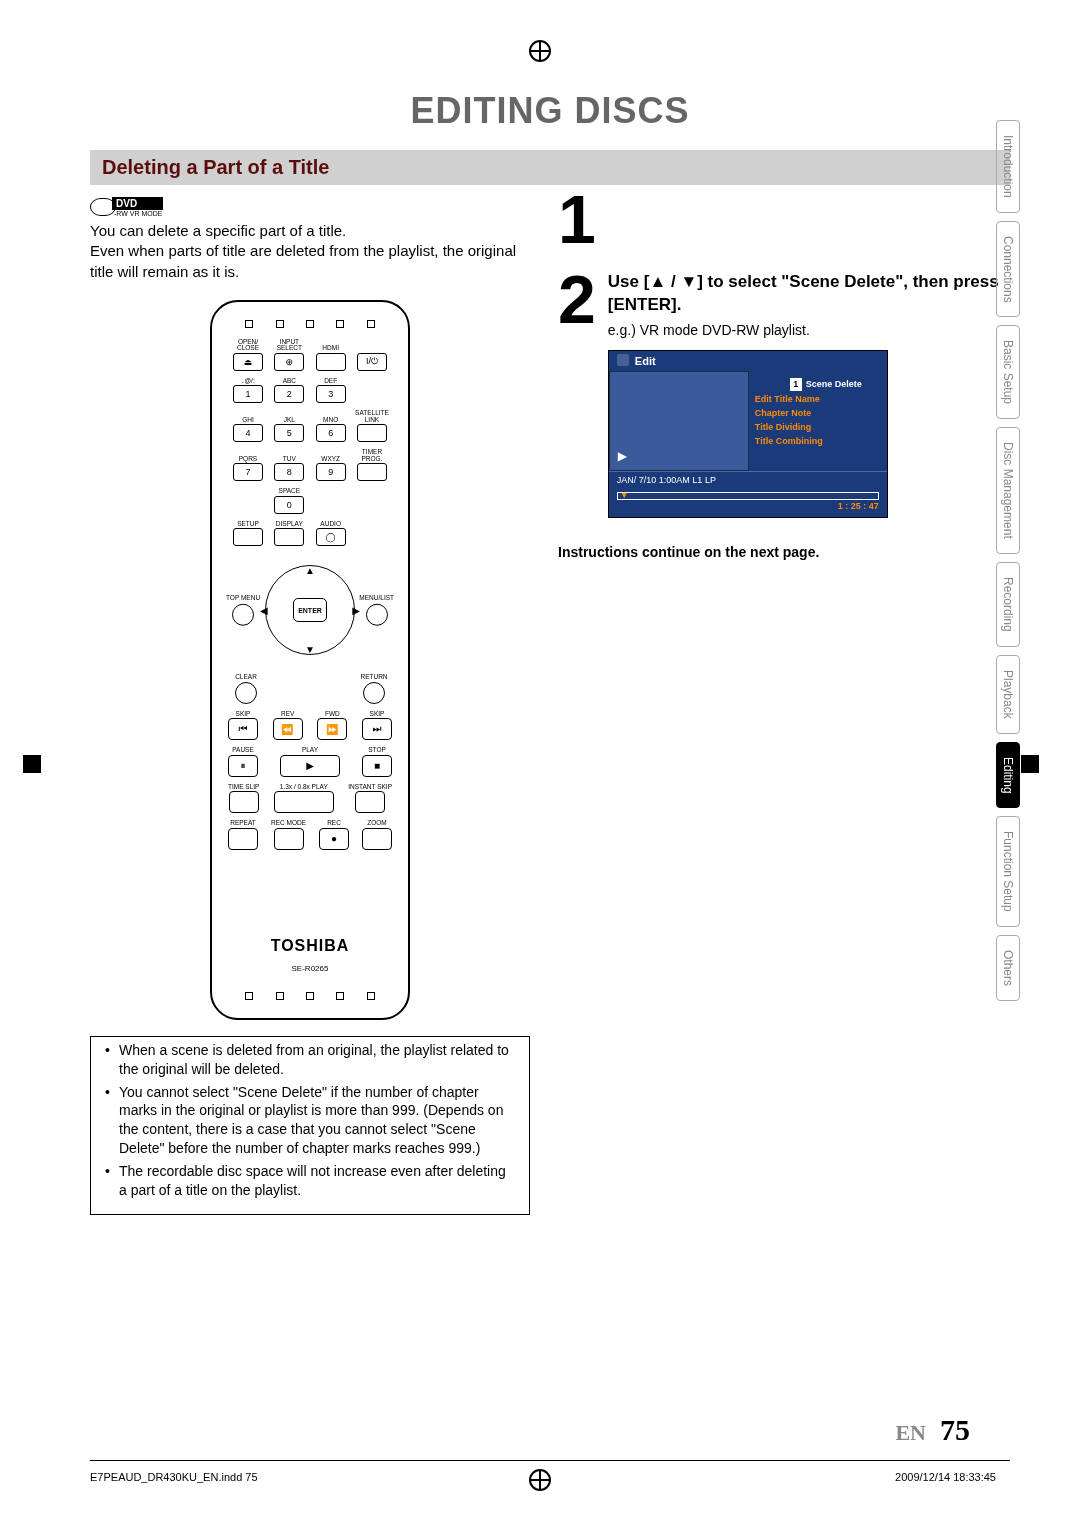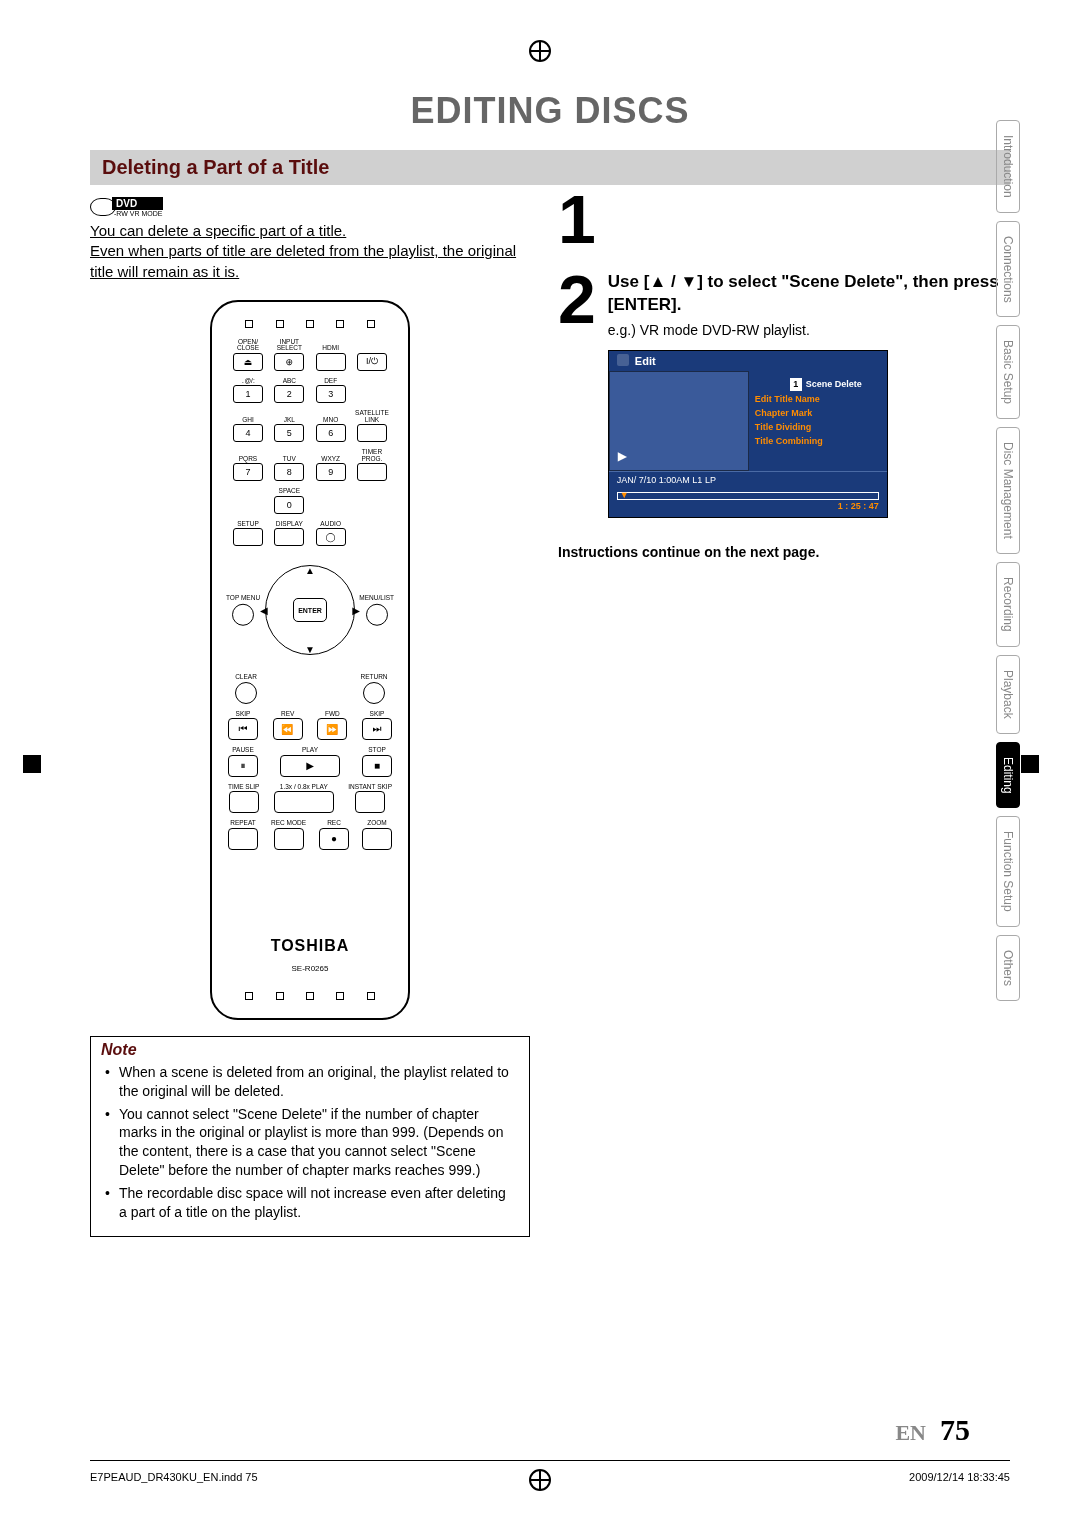--- a/index.html
+++ b/index.html
@@ -31,21 +31,21 @@
   .columns { display:flex; gap:28px; }
   .col-left { width:440px; }
   .col-right{ flex:1; }
 
   .dvd-badge { display:inline-flex; align-items:center; margin:6px 0 4px 0;}
   .dvd-badge .disc { width:26px; height:18px; border:1px solid #000; border-radius:50%/60%; background:#fff; margin-right:-4px;}
   .dvd-badge .lbl  { background:#000; color:#fff; font-size:10px; font-weight:700; padding:1px 4px; font-family:Arial,sans-serif;}
   .dvd-badge .sub  { font-size:7px; color:#000; font-family:Arial,sans-serif; margin-left:2px; line-height:1;}
   .dvd-badge .col2 { display:flex; flex-direction:column;}
 
-  .body-text { font-size:15px; line-height:1.35; font-family:"Segoe UI", Arial, sans-serif;text-decoration:underline;}
+  .body-text { font-size:15px; line-height:1.35; font-family:"Segoe UI", Arial, sans-serif;}
 
   
   .remote-wrap { display:flex; justify-content:center; margin-top:18px;}
   .remote {
     width:200px; height:720px; border:2px solid #000; border-radius:28px;
     background:#fff; padding:14px 10px; display:flex; flex-direction:column; gap:7px;
     font-family: Arial, sans-serif;
   }
   .dot-row { display:flex; justify-content:space-around; padding:4px 12px;}
   .dot-row .d { width:8px; height:8px; border:1.5px solid #000;}
@@ -105,21 +105,21 @@
   .tabs { position:absolute; right:60px; top:120px; display:flex; flex-direction:column; gap:8px;}
   .tab { writing-mode: vertical-rl; border:1px solid #aaa; border-radius:4px; font-size:12px; color:#888; padding:14px 4px; font-family:Arial,sans-serif; text-align:center;}
   .tab.active { background:#000; color:#fff; border-color:#000;}
 
   .page-num { position:absolute; right:110px; bottom:80px; font-size:22px; font-family:Liberation Serif, serif;}
   .page-num .en { color:#888; font-weight:700; margin-right:14px;}
   .page-num .n  { font-weight:900; font-size:30px;}
 
   .footer-line { position:absolute; left:90px; right:70px; bottom:66px; border-top:0.5px solid #000;}
   .footer-left { position:absolute; left:90px; bottom:44px; font-size:11px; font-family:Arial,sans-serif;}
-  .footer-right{ position:absolute; right:70px; bottom:44px; font-size:11px; font-family:Arial,sans-serif;}
+  .footer-right{ position:absolute; right:84px; bottom:44px; font-size:11px; font-family:Arial,sans-serif;}
 </style>
 </head>
 <body>
 
 <div class="page">
 
   <div class="reg circle top"></div>
   <div class="reg circle bottom"></div>
   <div class="reg sq left"></div>
   <div class="reg sq right"></div>
@@ -364,21 +364,20 @@
               <span class="d"></span>
               <span class="d"></span>
               <span class="d"></span>
               <span class="d"></span>
             </div>
         </div>
       </div>
 
       
       <div class="note-box">
-        <div class="nh">Note</div>
         <ul>
           <li>When a scene is deleted from an original, the playlist related to the original will be deleted.</li>
           <li>You cannot select "Scene Delete" if the number of chapter marks in the original or playlist is more than 999. (Depends on the content, there is a case that you cannot select "Scene Delete" before the number of chapter marks reaches 999.)</li>
           <li>The recordable disc space will not increase even after deleting a part of a title on the playlist.</li>
         </ul>
       </div>
     </div>
 
     <div class="col-right">
       <div class="step">
@@ -396,21 +395,21 @@
                 <span class="ico"></span>
                 <span>Edit</span>
               </div>
             <div class="body">
               <div class="preview">
                   <span class="play">▶</span>
                 </div>
               <div class="list">
                 <div class="item sel"><span class="num">1</span><span>Scene Delete</span></div>
                 <div class="item">Edit Title Name</div>
-                <div class="item">Chapter Mark</div>
+                <div class="item">Chapter Note</div>
                 <div class="item">Title Dividing</div>
                 <div class="item">Title Combining</div>
               </div>
             </div>
             <div class="meta">JAN/ 7/10  1:00AM L1    LP</div>
             <div class="bar">
               <div class="track">
                   <span class="mark">▼</span>
                 </div>
               <div class="time">1 : 25 : 47</div>

